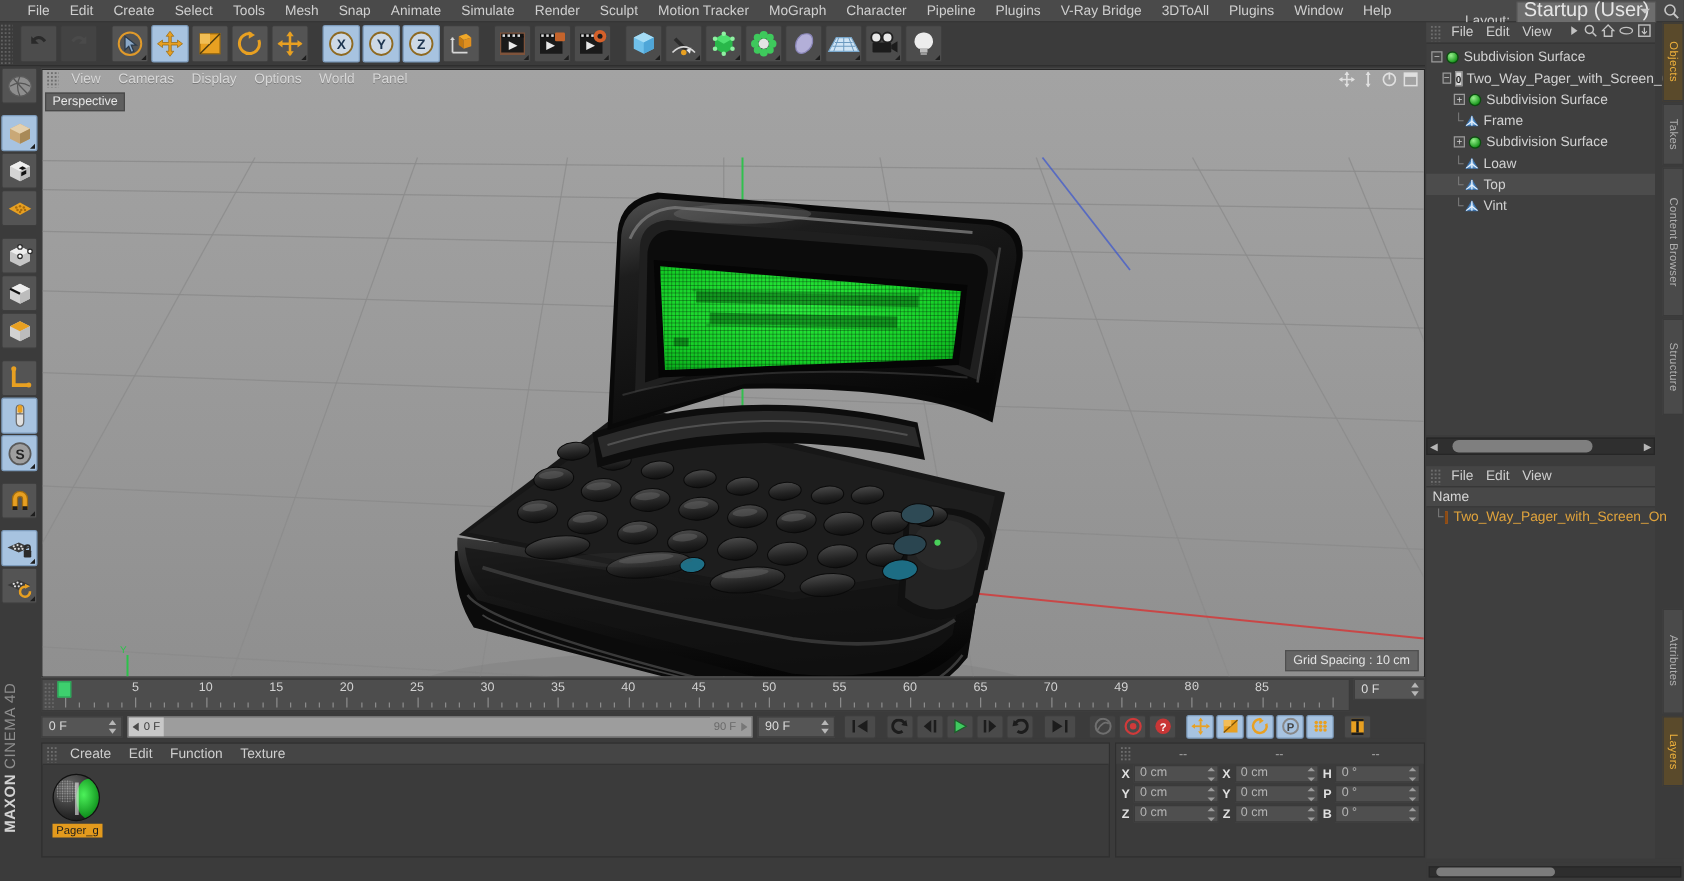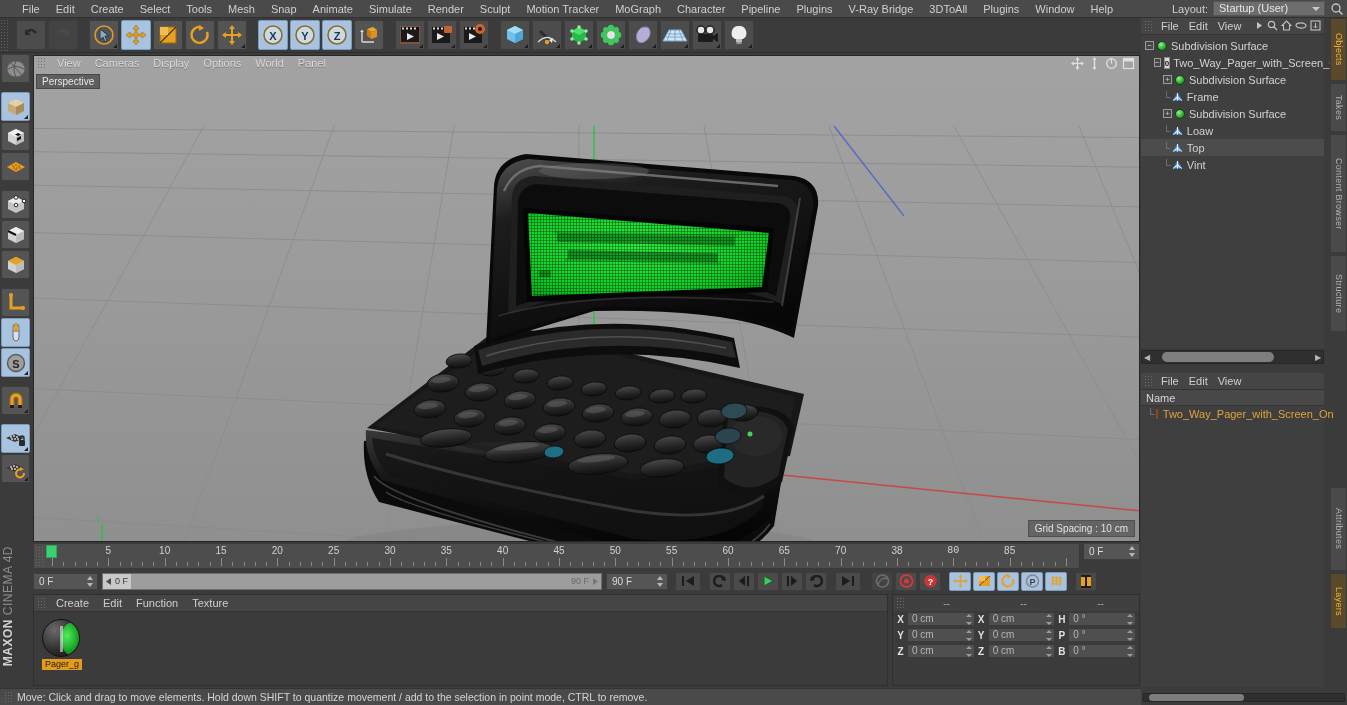--- a/index.html
+++ b/index.html
@@ -22,22 +22,22 @@
   .menubar .mi {
     padding: 0 8px; line-height: 18px; font-size: 11px; color: #cfcfcf;
     white-space: nowrap; cursor: default;
   }
   .layoutbox {
     position: absolute; right: 22px; top: 1px;
     display: flex; align-items: center; gap: 5px;
   }
   .layoutbox .lbl { font-size: 11px; color: #cfcfcf; }
   .layout-select {
-    width: 112px; height: 15px; background: #6d6d6d; border: 1px solid #555;
-    color: #e6e6e6; font-size: 11px; line-height: 13px; padding-left: 5px;
+    width: 112px; height: 32px; background: #6d6d6d; border: 1px solid #555;
+    color: #e6e6e6; font-size: 16px; line-height: 13px; padding-left: 5px;
     position: relative; border-radius: 1px;
   }
   .layout-select .arw {
     position: absolute; right: 4px; top: 5px;
     border-left: 4px solid transparent; border-right: 4px solid transparent;
     border-top: 4px solid #c9c9c9;
   }
   .top-search {
     position: absolute; right: 3px; top: 2px; width: 14px; height: 14px;
   }
@@ -1042,21 +1042,21 @@
           <div class="tlnum" style="left: 299.667px;">25</div>
           <div class="tlnum" style="left: 356px;">30</div>
           <div class="tlnum" style="left: 412.333px;">35</div>
           <div class="tlnum" style="left: 468.667px;">40</div>
           <div class="tlnum" style="left: 525px;">45</div>
           <div class="tlnum" style="left: 581.333px;">50</div>
           <div class="tlnum" style="left: 637.667px;">55</div>
           <div class="tlnum" style="left: 694px;">60</div>
           <div class="tlnum" style="left: 750.333px;">65</div>
           <div class="tlnum" style="left: 806.667px;">70</div>
-          <div class="tlnum" style="left: 863px;">38</div>
+          <div class="tlnum" style="left: 863px;">49</div>
           <div class="tlnum" style="left: 919.333px; font-family: Liberation Mono, monospace;">80</div>
           <div class="tlnum" style="left: 975.667px;">85</div>
           <div class="tlnum" style="left: 1081px; font-weight: bold;">90</div>
         </div>
       <div id="tl-ticks">
           <div class="tltick" style="left: 18px; height: 8px;"></div>
           <div class="tltick" style="left: 29.2667px; height: 4px;"></div>
           <div class="tltick" style="left: 40.5333px; height: 4px;"></div>
           <div class="tltick" style="left: 51.8px; height: 4px;"></div>
           <div class="tltick" style="left: 63.0667px; height: 4px;"></div>
@@ -1542,18 +1542,14 @@
         </div>
     </div>
   </div>
 
   <div class="bottomscroll">
     <div class="trk">
         <div class="thm"></div>
       </div>
   </div>
 
-  <div class="statusbar">
-    <div class="g"></div>
-    <div class="txt">Move: Click and drag to move elements. Hold down SHIFT to quantize movement / add to the selection in point mode, CTRL to remove.</div>
-  </div>
 
 </div>
 
 </body></html>

